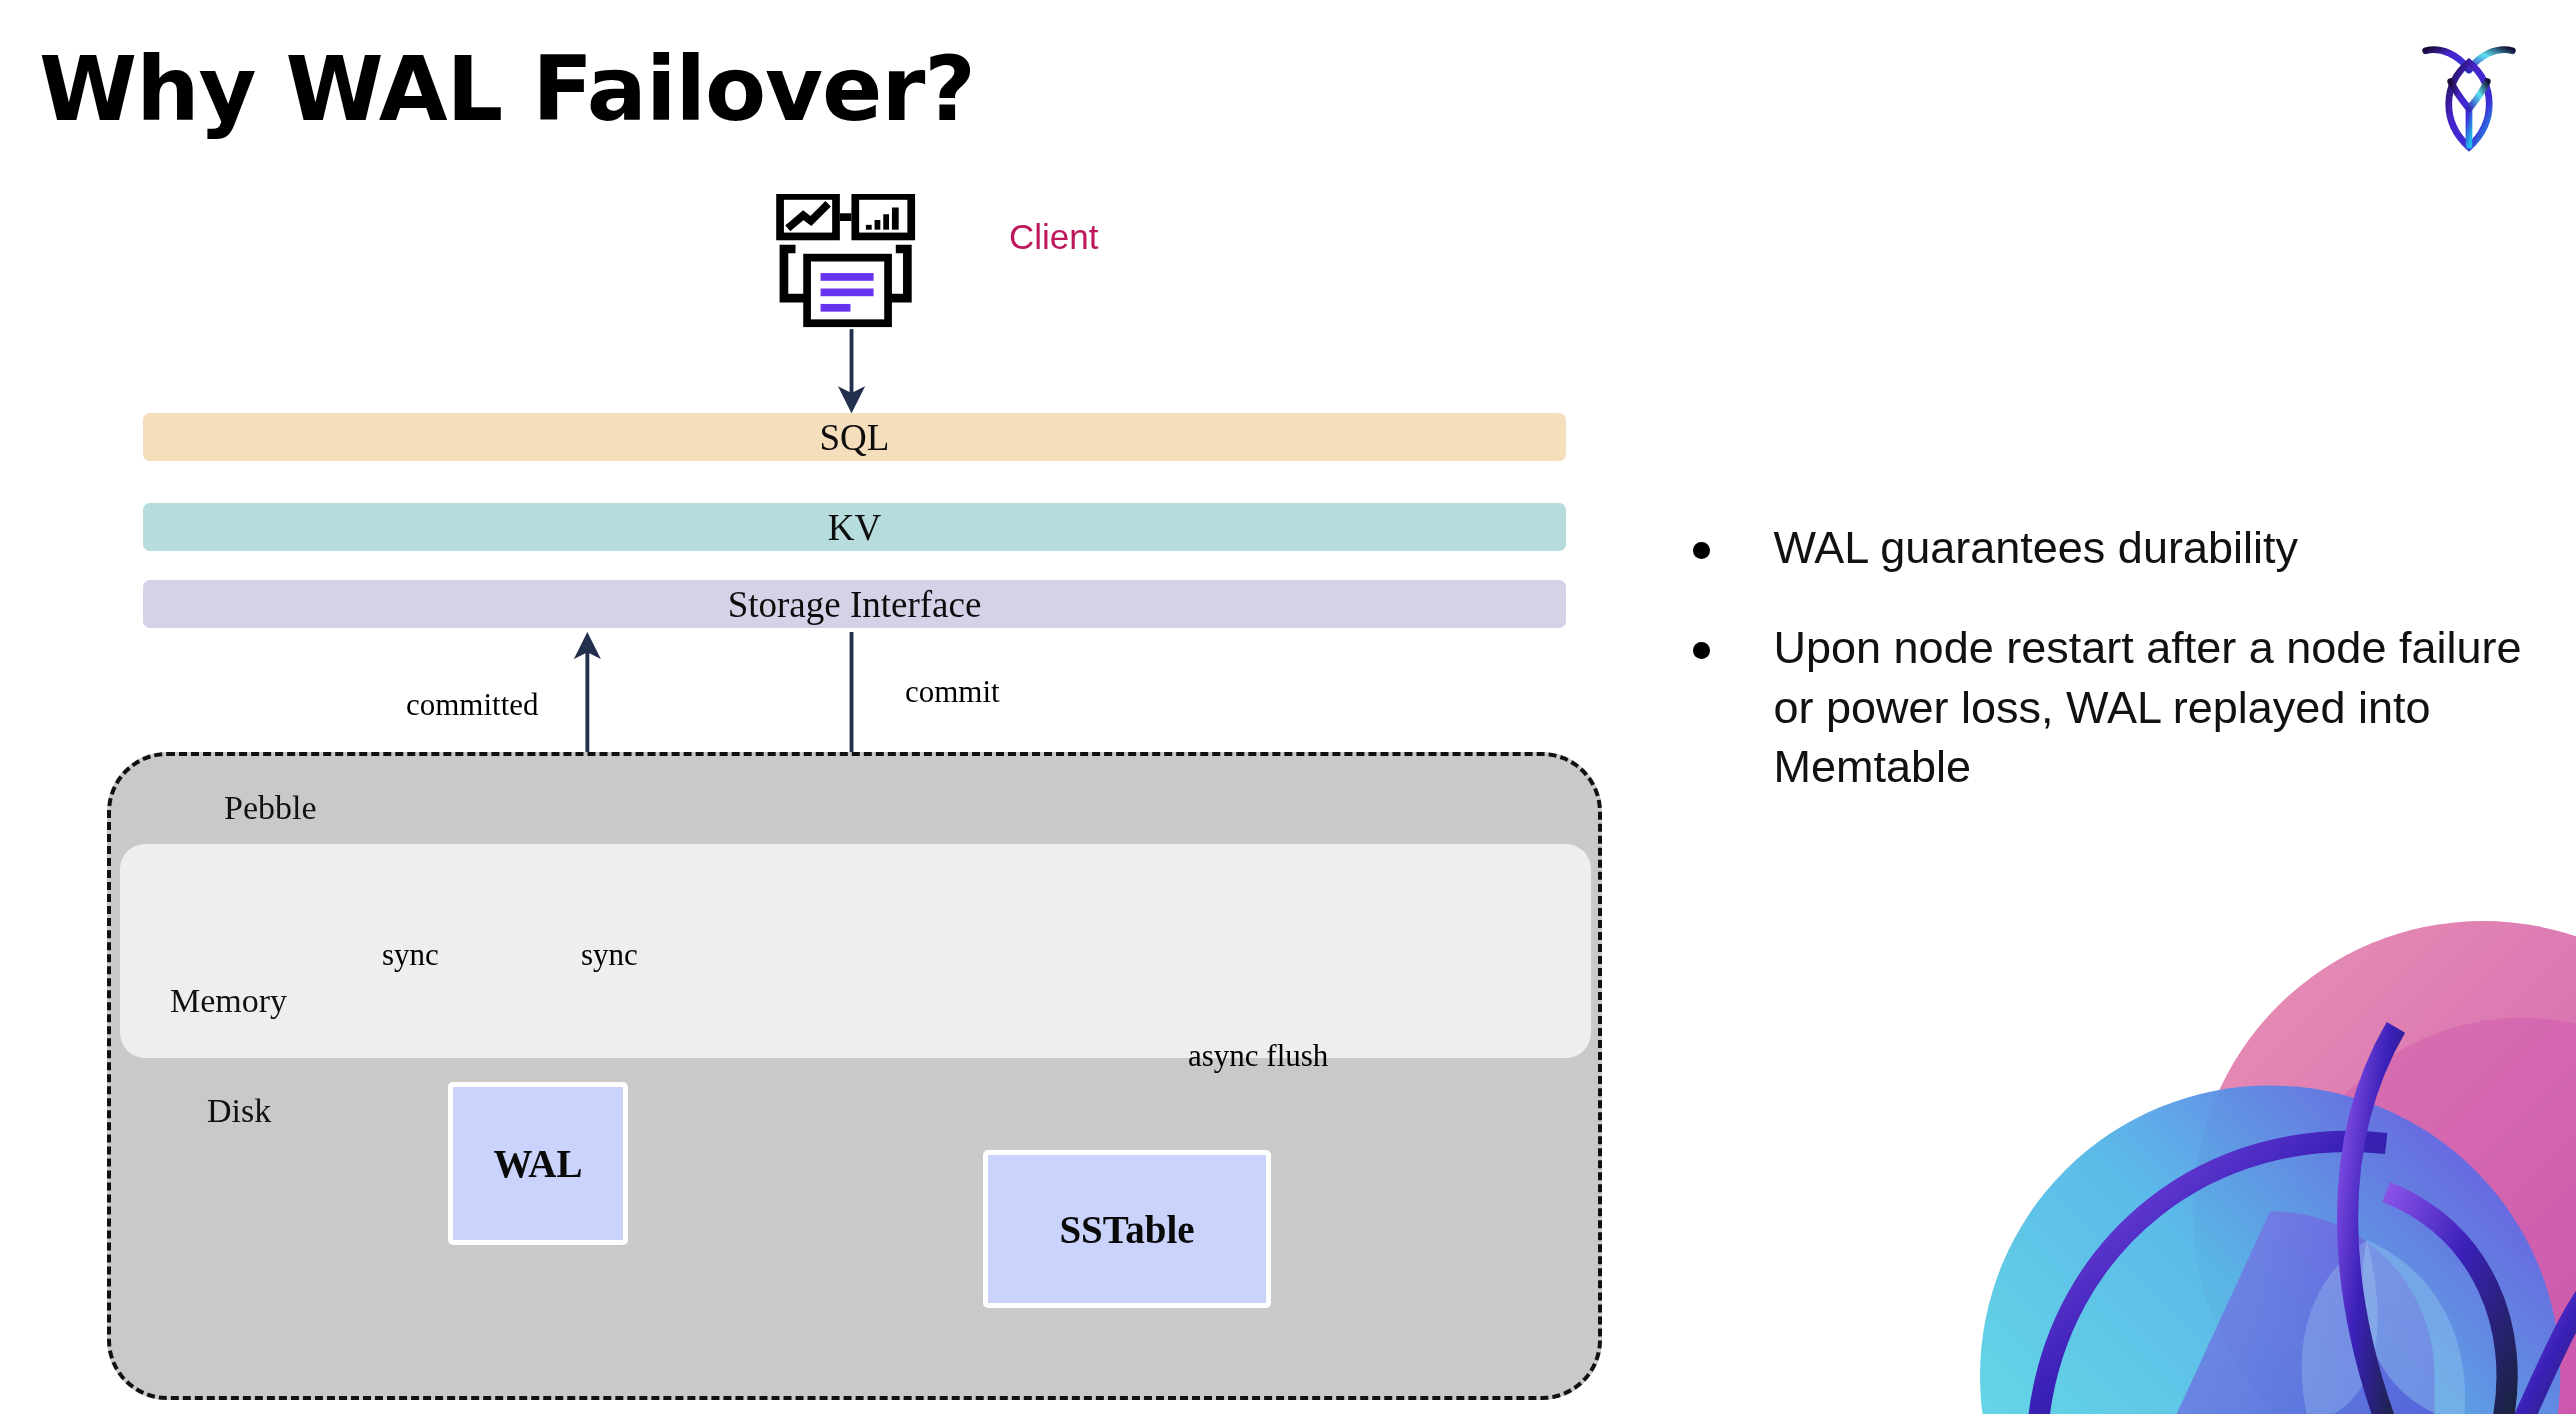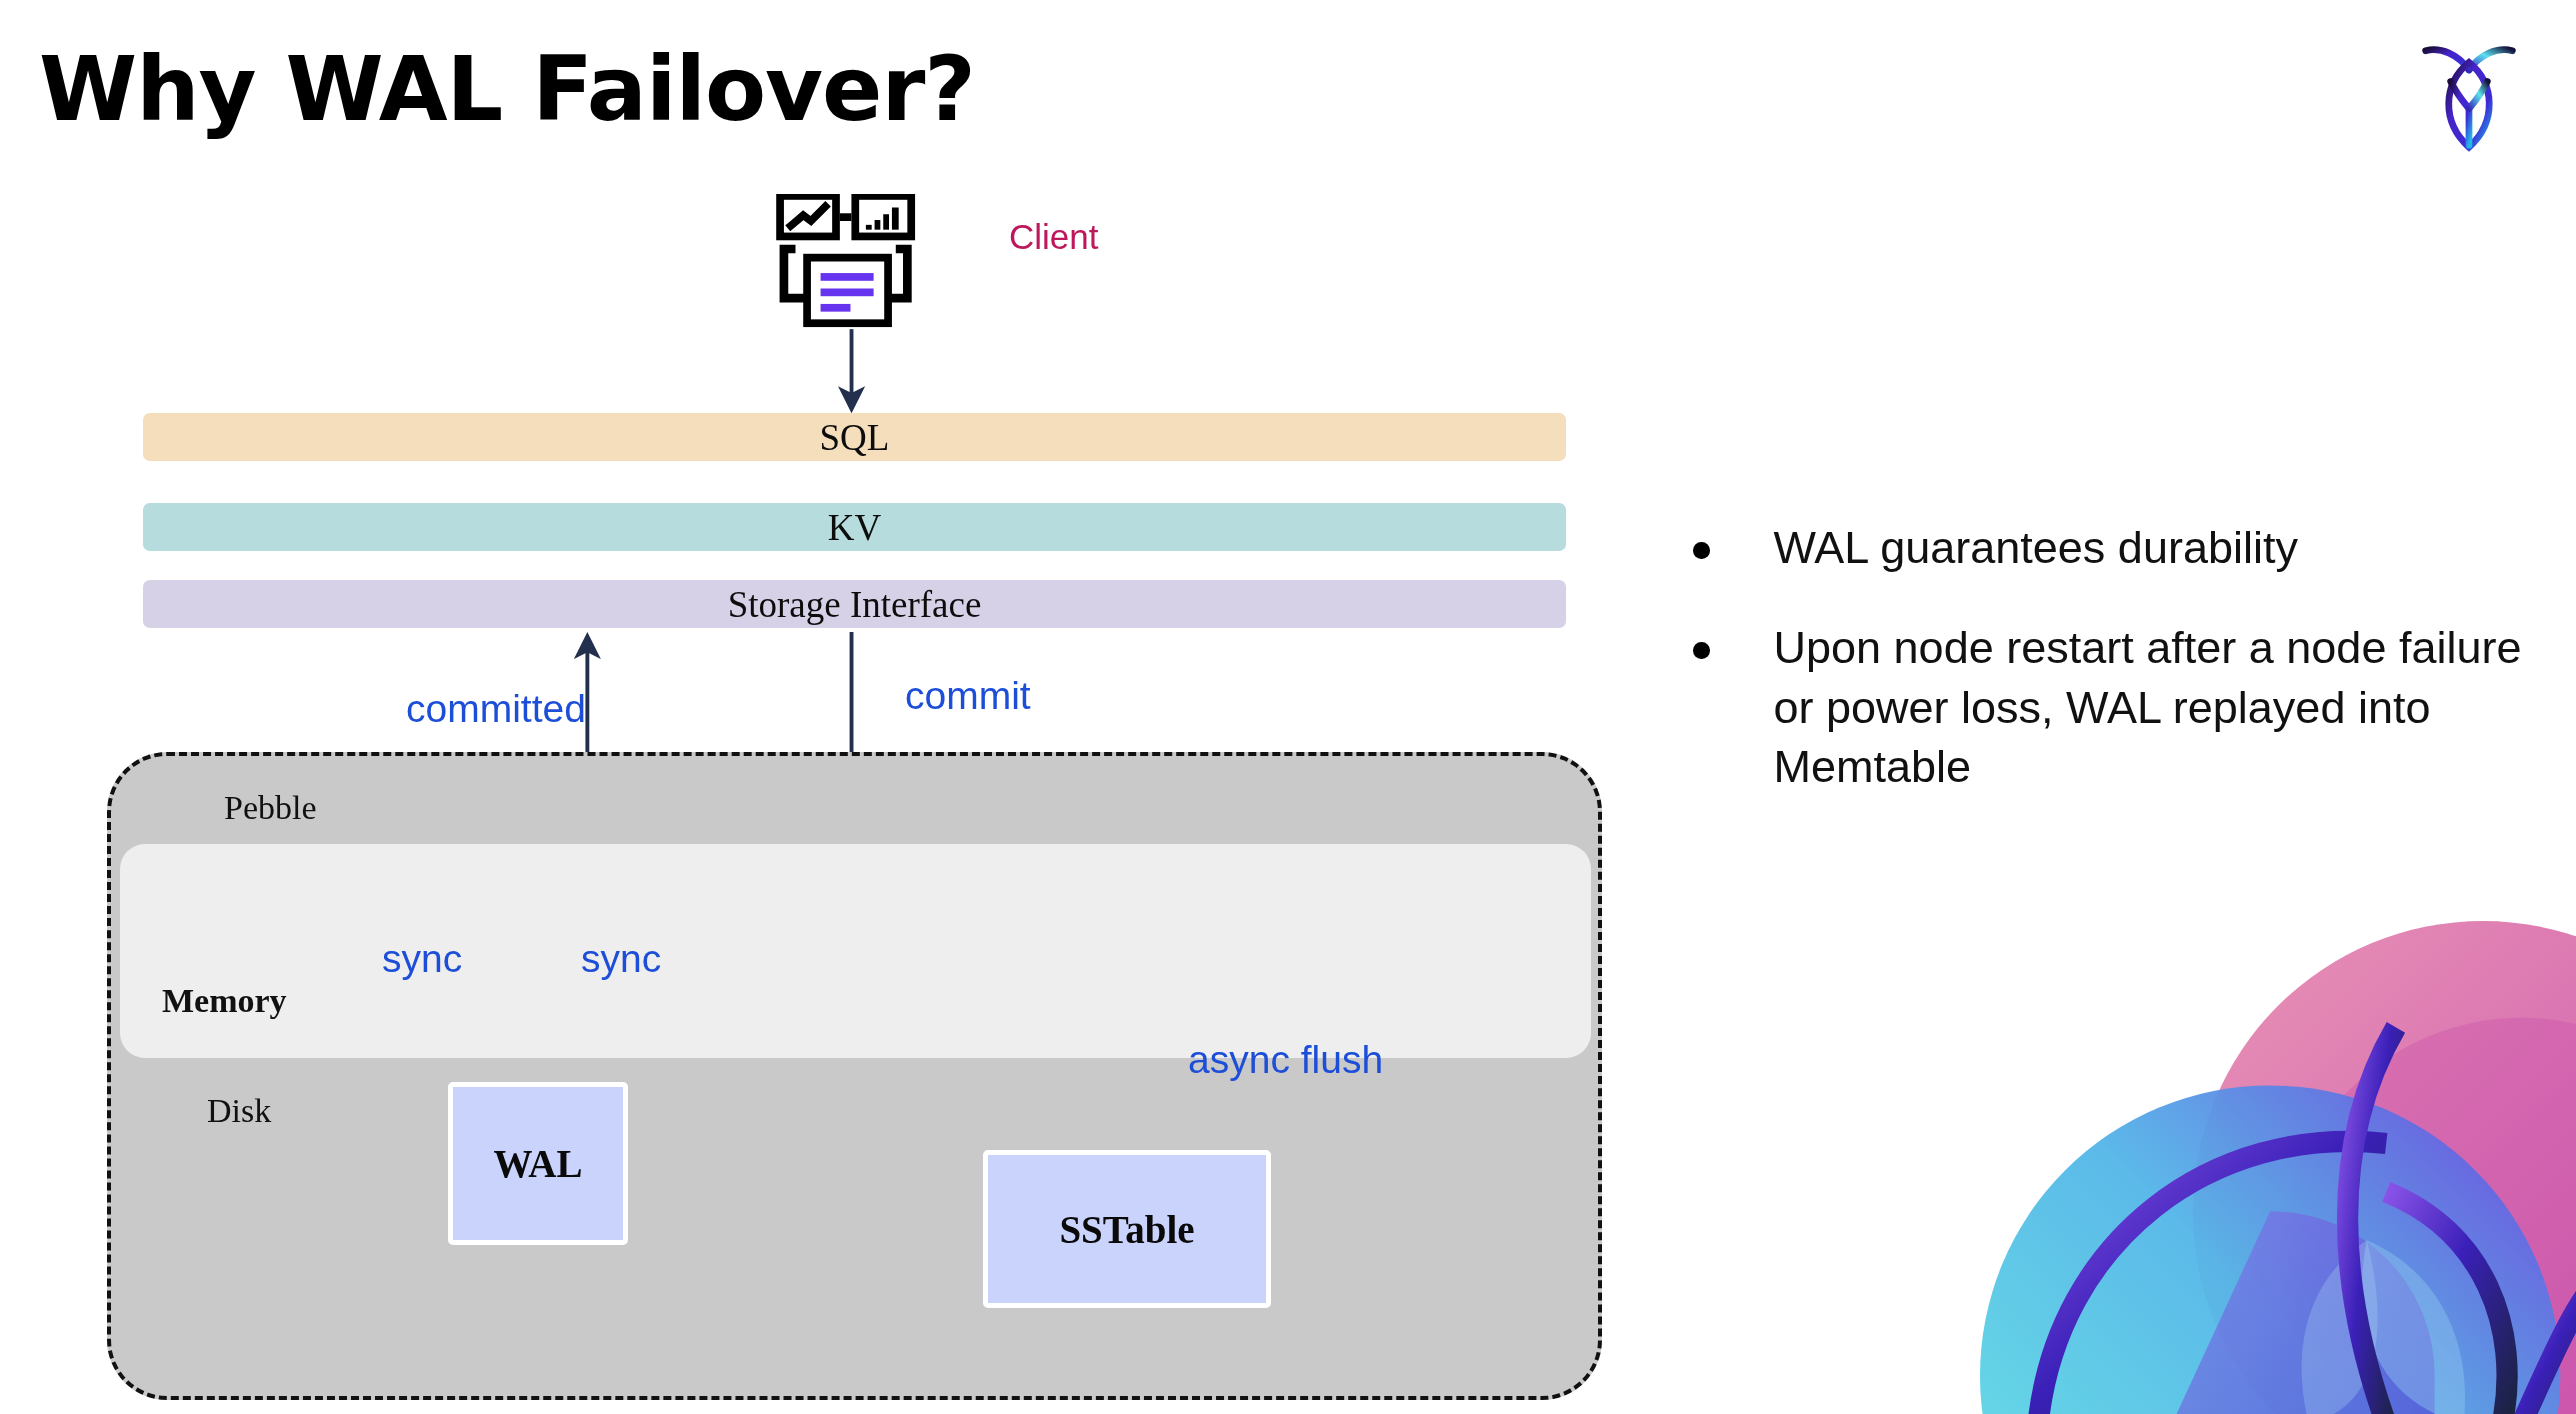--- a/index.html
+++ b/index.html
@@ -52,41 +52,41 @@
   }
   .memory-band{
     position:absolute;left:120px;top:844px;width:1471px;height:214px;
     background:#eeeeee;border-radius:25px;
   }
   .zone-label{
     position:absolute;font-family:"Liberation Serif",serif;
     font-size:34px;color:#111;white-space:nowrap;
   }
   .lbl-pebble{left:224px;top:789px;}
-  .lbl-memory{left:162px;top:982px;font-weight:bold;}
+  .lbl-memory{left:170px;top:982px;}
   .lbl-disk{left:207px;top:1092px;}
 
   
   .storebox{
     position:absolute;border-radius:5px;background:#c9d3fb;
     display:flex;align-items:center;justify-content:center;
     font-family:"Liberation Serif",serif;font-weight:bold;
     font-size:39px;color:#0a0a0a;box-sizing:border-box;
   }
   .box-memtable{
     left:983px;top:921px;width:279px;height:60px;
     border:2.9px solid #b0b0b0;border-radius:13.5px;font-size:36px;
   }
   .box-wal{left:448px;top:1082px;width:180px;height:163px;border:5.8px solid #ffffff;}
   .box-sstable{left:983px;top:1150px;width:288px;height:158px;border:5.8px solid #ffffff;}
 
   
   .edge-label{
-    position:absolute;font-family:Liberation Sans, sans-serif;
-    font-size:39px;color:#1d4ed8;white-space:nowrap;
+    position:absolute;font-family:Liberation Serif, serif;
+    font-size:31px;color:#000000;white-space:nowrap;
   }
   .lb-committed{left:406px;top:687px;}
   .lb-commit{left:905px;top:674px;}
   .lb-sync1{left:382px;top:937px;}
   .lb-sync2{left:581px;top:937px;}
   .lb-asyncflush{left:1188px;top:1038px;}
 
   
   .bullets{position:absolute;left:1693px;top:518px;width:852px;}
   .bullet-row{display:flex;align-items:flex-start;margin-bottom:41px;}

